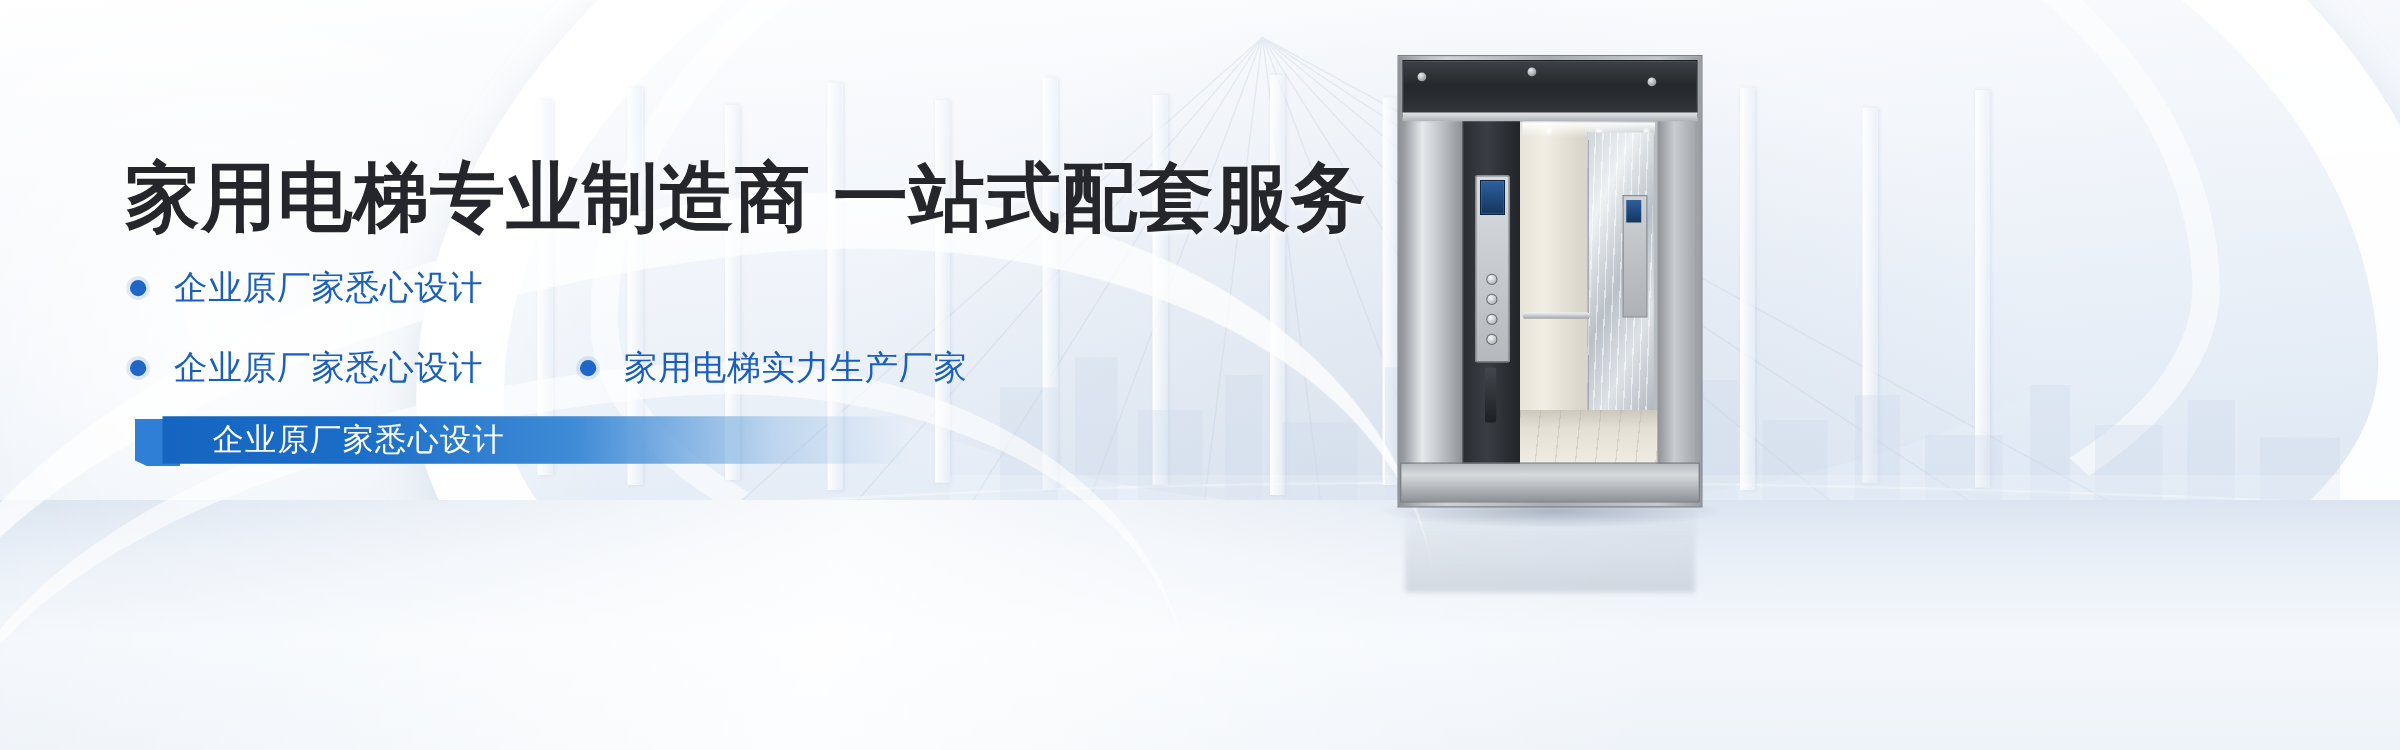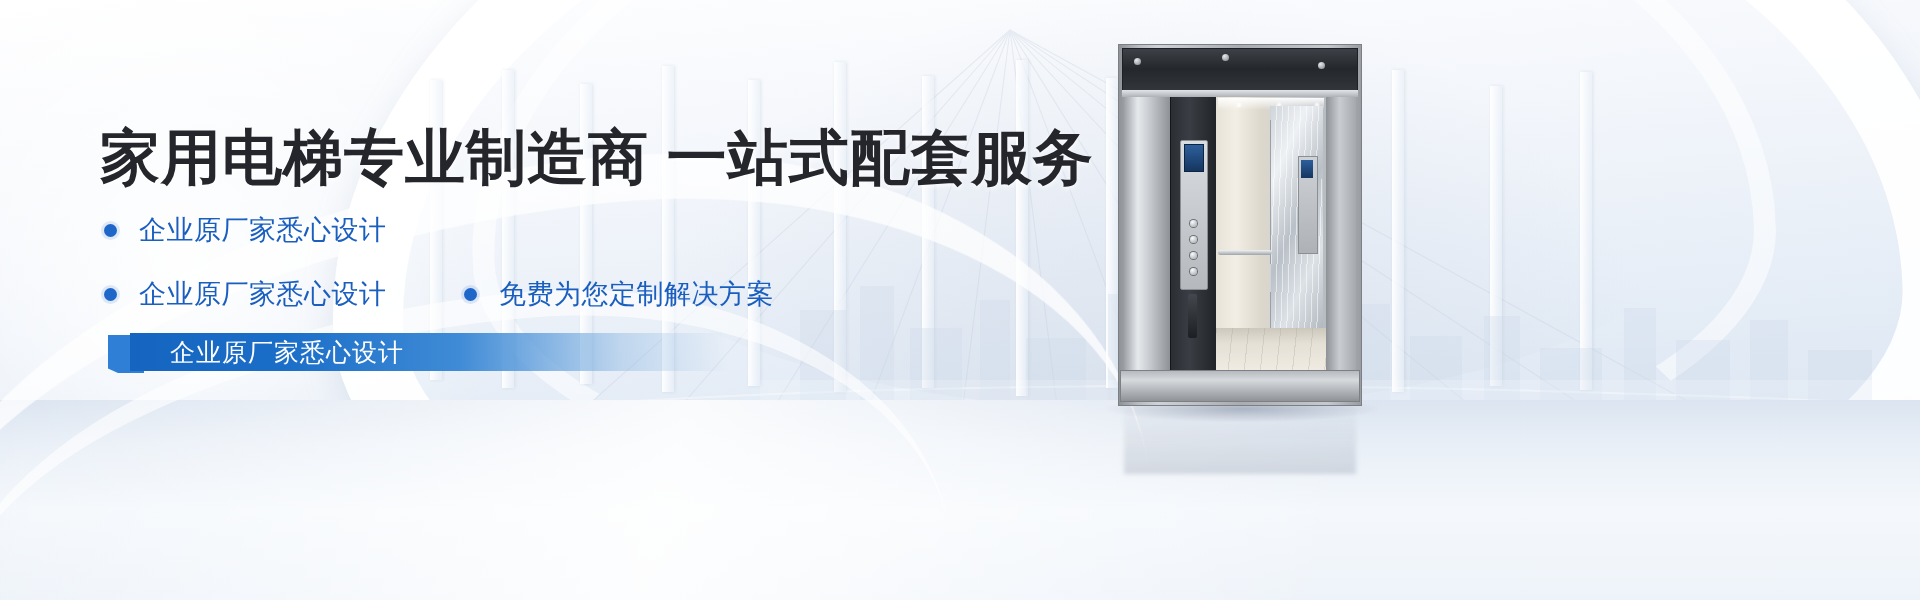--- a/index.html
+++ b/index.html
@@ -269,21 +269,21 @@
           <span class="btext">企业原厂家悉心设计</span>
         </div>
       </div>
       <div class="brow">
         <div class="bitem c1">
           <span class="dot"></span>
           <span class="btext">企业原厂家悉心设计</span>
         </div>
         <div class="bitem">
           <span class="dot"></span>
-          <span class="btext">免费为您定制解决方案</span>
+          <span class="btext">家用电梯实力生产厂家</span>
         </div>
       </div>
     </div>
 
     <div class="ribbon-wrap">
       <div class="ribbon-tab"></div>
       <div class="ribbon-bar"></div>
       <div class="ribbon-text">企业原厂家悉心设计</div>
     </div>
   </div>

